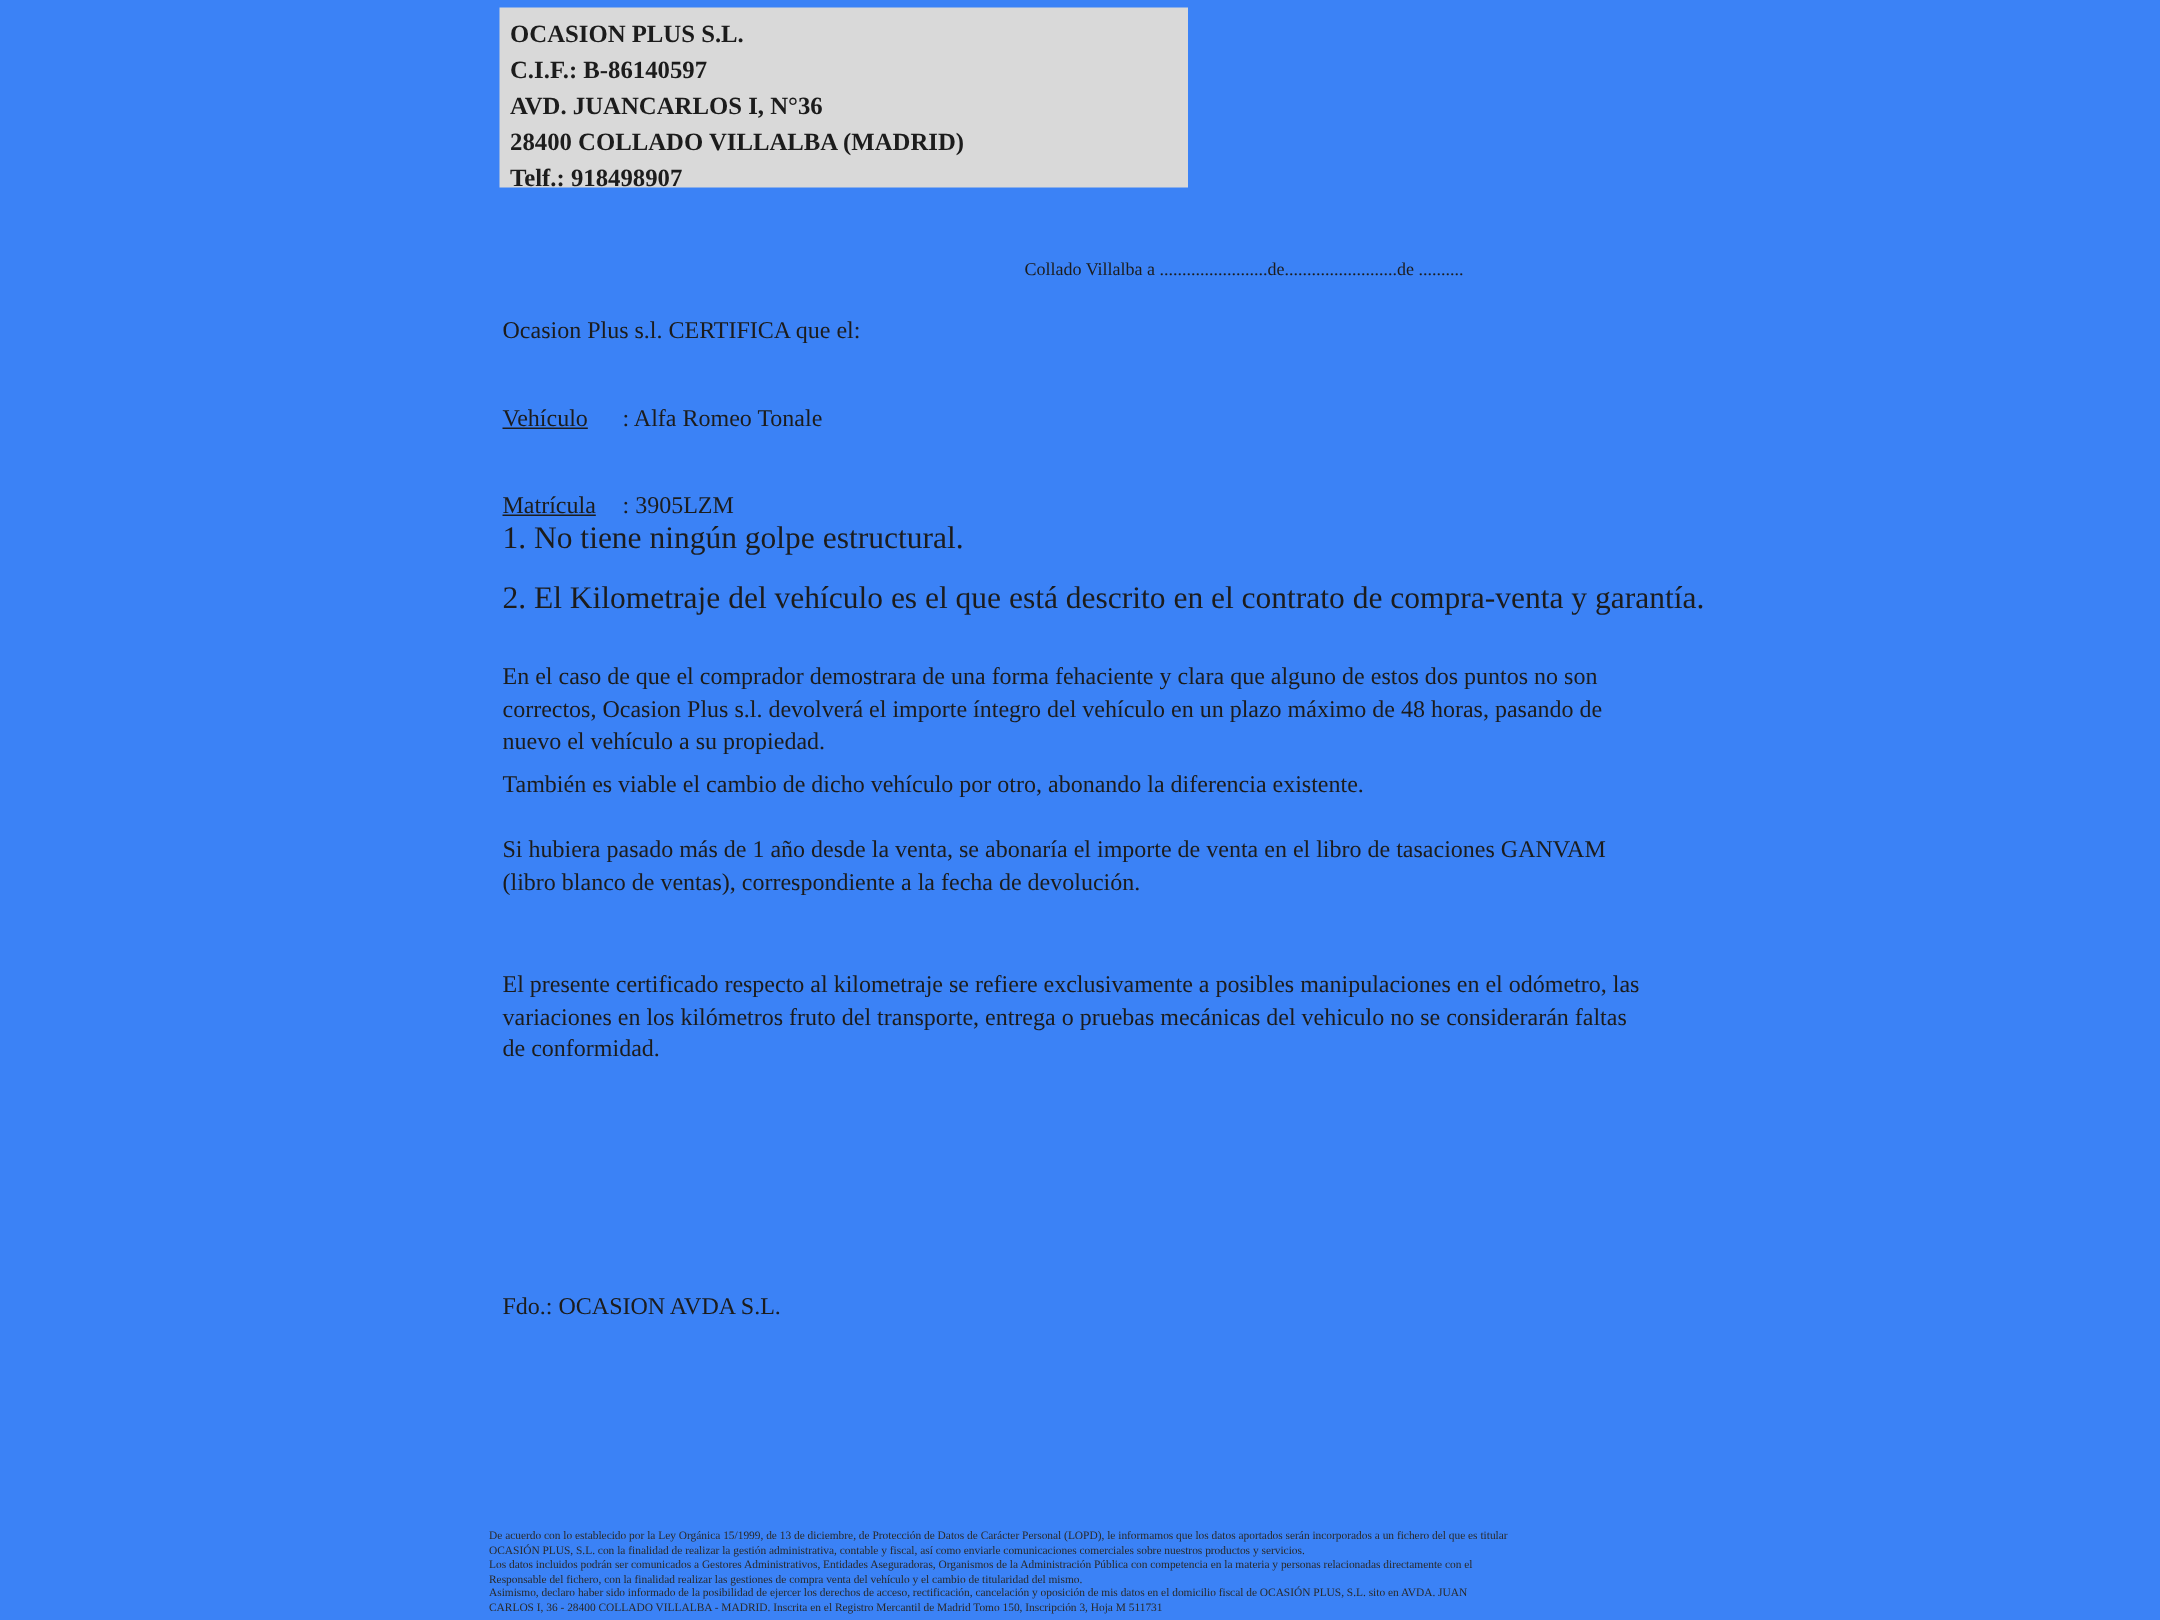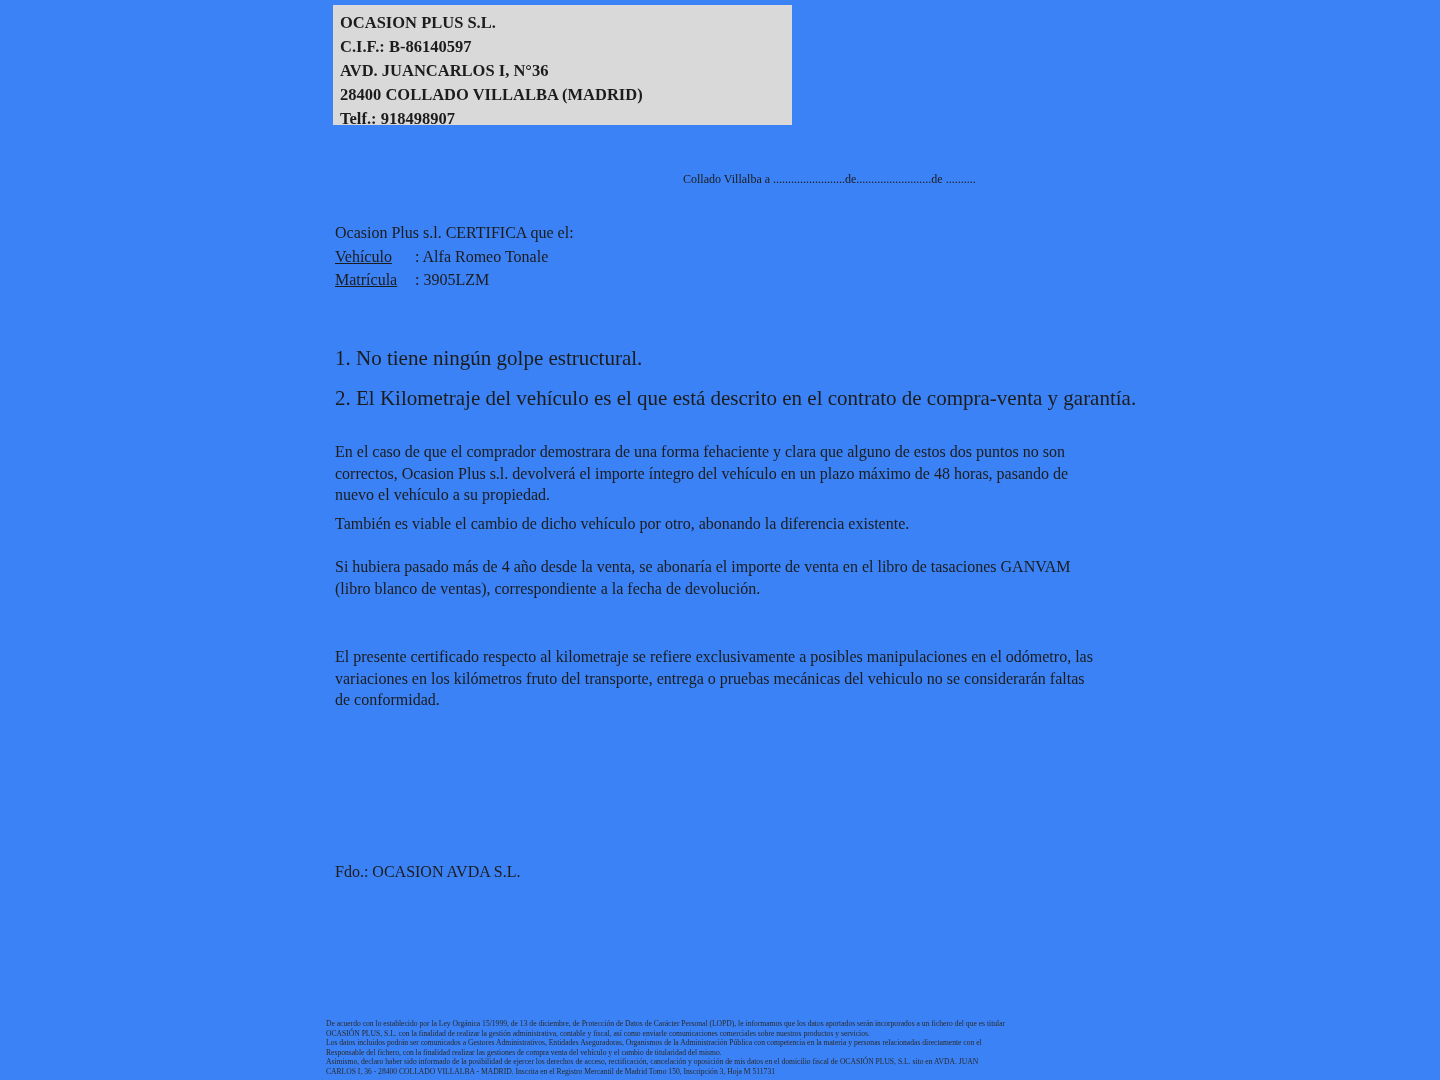--- a/index.html
+++ b/index.html
@@ -35,25 +35,25 @@
   .date-line {
     position: absolute;
     left: 683px;
     top: 172px;
     font-size: 12px;
     white-space: nowrap;
   }
   .certify-block {
     position: absolute;
     left: 335px;
-    top: 221px;
+    top: 209px;
     font-size: 16px;
     line-height: 23.5px;
   }
-  .cert-row { display: flex; }
+  .cert-row { display: flex; margin-top: 35px; }
   .cert-label {
     display: inline-block;
     width: 80px;
     text-decoration: underline;
   }
   .cert-value { white-space: pre; }
   .point {
     position: absolute;
     left: 335px;
     font-size: 21px;
@@ -117,21 +117,21 @@
       <span class="cert-label">Matrícula</span>
       <span class="cert-value">: 3905LZM</span>
     </div>
   </div>
 
   <div class="point point-1">1. No tiene ningún golpe estructural.</div>
   <div class="point point-2">2. El Kilometraje del vehículo es el que está descrito en el contrato de compra-venta y garantía.</div>
 
   <div class="para para-1">En el caso de que el comprador demostrara de una forma fehaciente y clara que alguno de estos dos puntos no son correctos, Ocasion Plus s.l. devolverá el importe íntegro del vehículo en un plazo máximo de 48 horas, pasando de nuevo el vehículo a su propiedad.</div>
   <div class="para para-2">También es viable el cambio de dicho vehículo por otro, abonando la diferencia existente.</div>
-  <div class="para para-3">Si hubiera pasado más de 4 año desde la venta, se abonaría el importe de venta en el libro de tasaciones GANVAM (libro blanco de ventas), correspondiente a la fecha de devolución.</div>
+  <div class="para para-3">Si hubiera pasado más de 1 año desde la venta, se abonaría el importe de venta en el libro de tasaciones GANVAM (libro blanco de ventas), correspondiente a la fecha de devolución.</div>
   <div class="para para-4">El presente certificado respecto al kilometraje se refiere exclusivamente a posibles manipulaciones en el odómetro, las variaciones en los kilómetros fruto del transporte, entrega o pruebas mecánicas del vehiculo no se considerarán faltas de conformidad.</div>
 
   <div class="signature">Fdo.: OCASION AVDA S.L.</div>
 
   <div class="legal-block">
     <div>De acuerdo con lo establecido por la Ley Orgánica 15/1999, de 13 de diciembre, de Protección de Datos de Carácter Personal (LOPD), le informamos que los datos aportados serán incorporados a un fichero del que es titular</div>
     <div>OCASIÓN PLUS, S.L. con la finalidad de realizar la gestión administrativa, contable y fiscal, así como enviarle comunicaciones comerciales sobre nuestros productos y servicios.</div>
     <div>Los datos incluidos podrán ser comunicados a Gestores Administrativos, Entidades Aseguradoras, Organismos de la Administración Pública con competencia en la materia y personas relacionadas directamente con el</div>
     <div>Responsable del fichero, con la finalidad realizar las gestiones de compra venta del vehículo y el cambio de titularidad del mismo.</div>
     <div>Asimismo, declaro haber sido informado de la posibilidad de ejercer los derechos de acceso, rectificación, cancelación y oposición de mis datos en el domicilio fiscal de OCASIÓN PLUS, S.L. sito en AVDA. JUAN</div>

